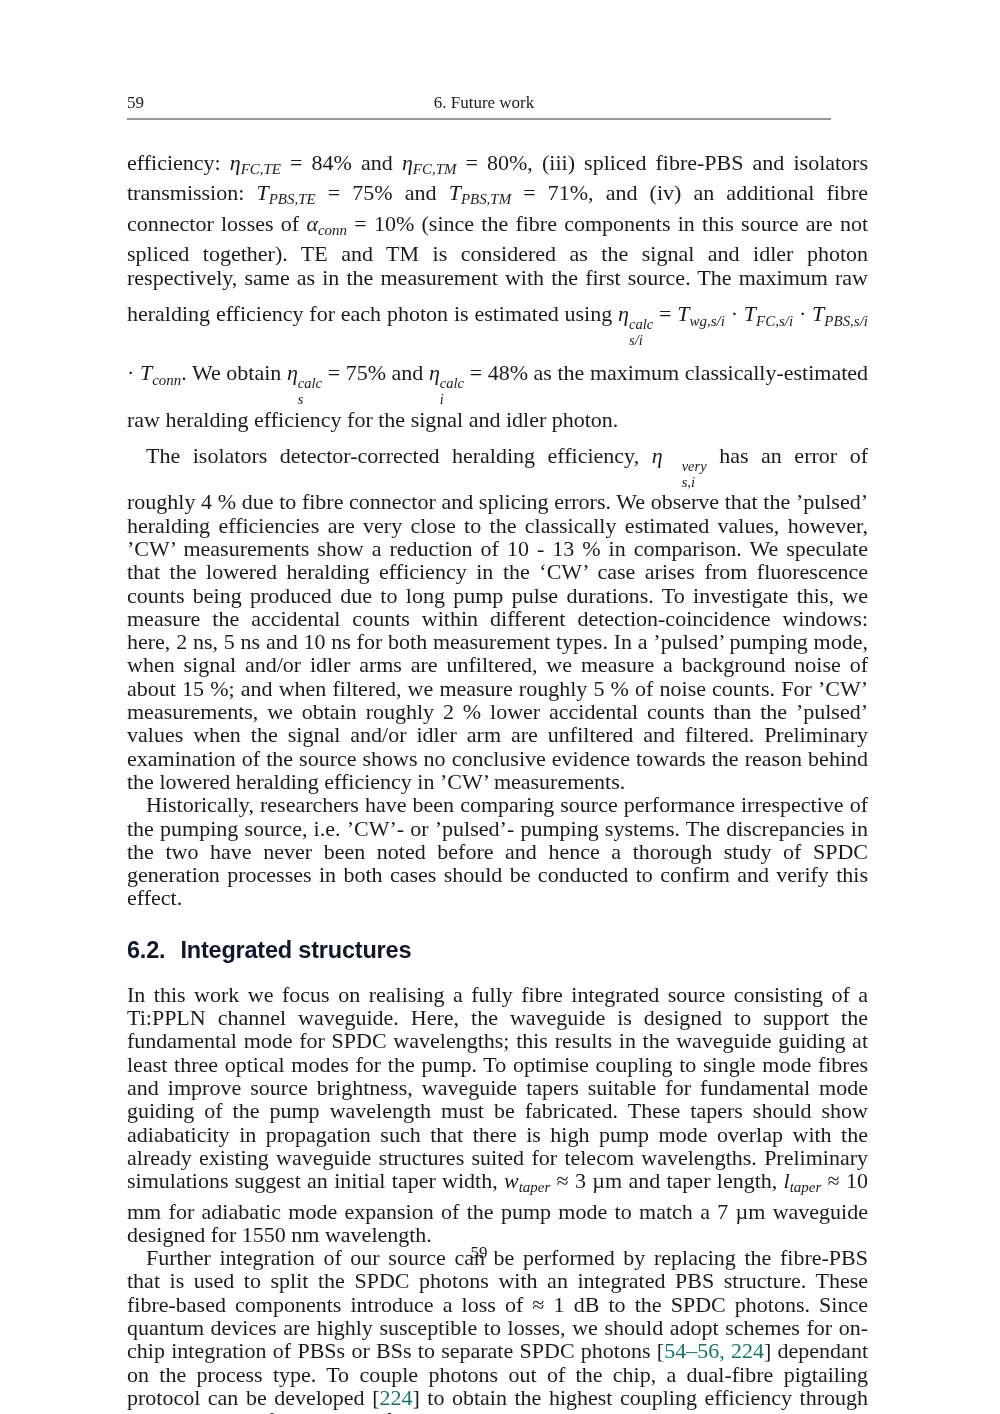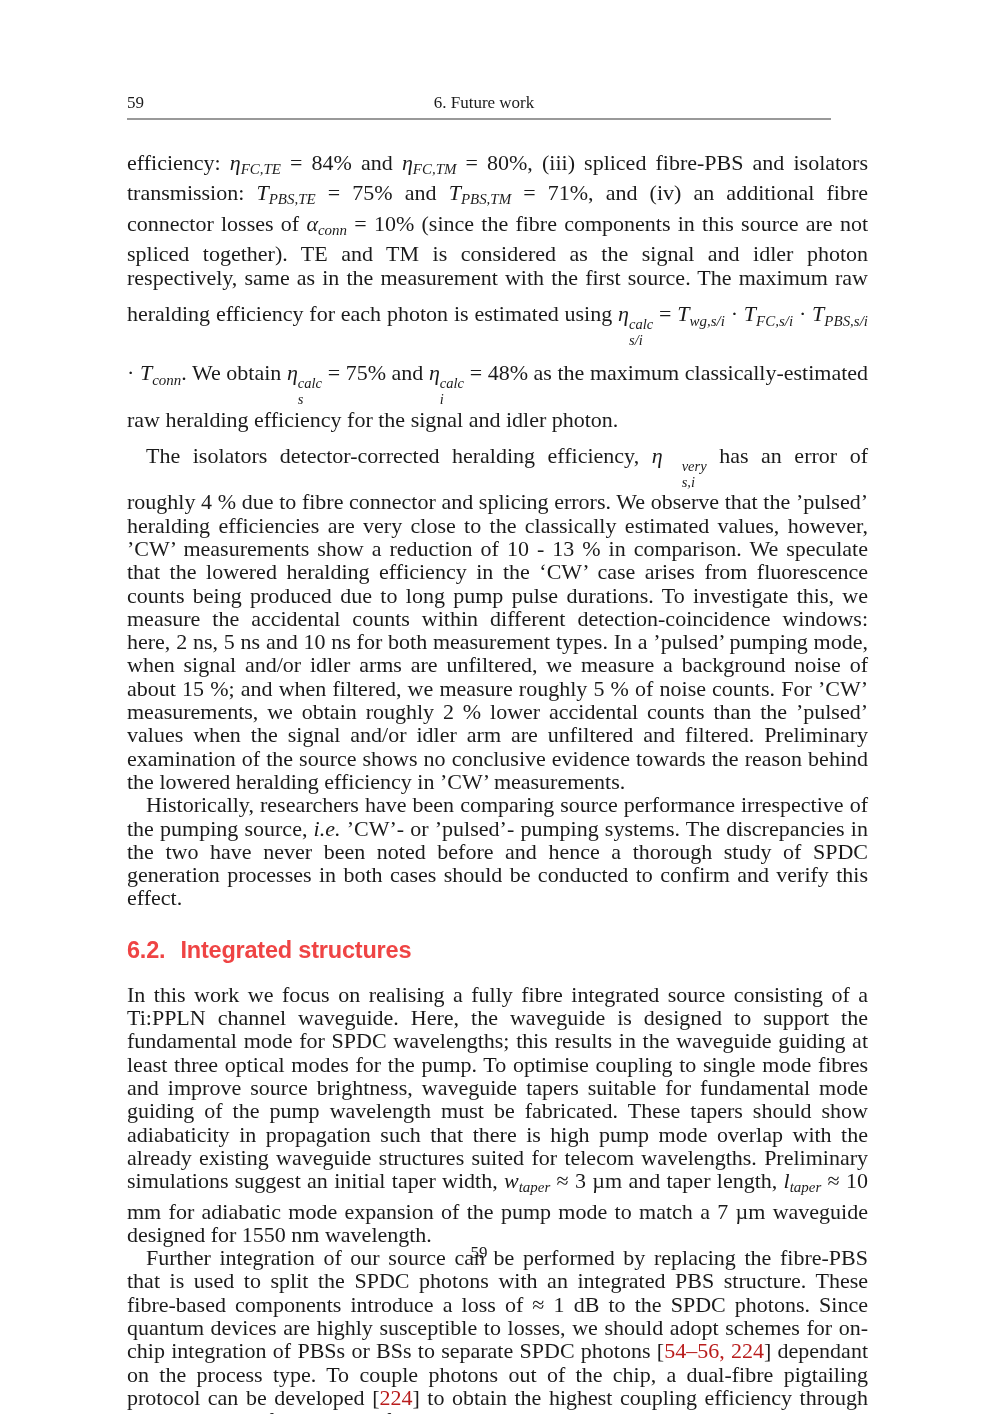--- a/index.html
+++ b/index.html
@@ -16,30 +16,30 @@
   .hdr-chapter{position:absolute;left:10px;right:0;text-align:center;}
 
   
   .text-col{position:absolute;top:151px;left:127px;width:741px;}
   .text-col p{margin:0;font-size:22px;line-height:23.3px;text-align:justify;
               text-justify:inter-word;}
   .text-col p.indent{text-indent:19px;}
 
   
   h2.section{font-family:"Liberation Sans","DejaVu Sans",sans-serif;
-             font-weight:bold;font-size:23.5px;color:#ef4444;
+             font-weight:bold;font-size:23.5px;color:#0f172a;
              margin:27px 0 19px 0;letter-spacing:-0.2px;}
   h2.section .h-num{margin-right:15px;}
 
   
   .run-n{font-style:normal;}
-  .run-i{font-style:italic;}
+  .run-i{}
   .run-v{font-style:italic;}
   .run-sub{font-style:italic;font-size:68%;vertical-align:-0.28em;}
-  .run-cite{color:#b91c1c;cursor:pointer;}
+  .run-cite{color:#0f766e;cursor:pointer;}
   .ss{display:inline-flex;flex-direction:column;align-items:flex-start;
       vertical-align:-0.52em;font-size:66%;font-style:italic;line-height:1.08;}
   .ss .ss-sup{display:block;margin-top:28px;}
   .ss .ss-sub{display:block;}
 
   
   .page-footer{position:absolute;top:1243px;left:127px;width:704px;
                text-align:center;font-size:17px;}
 </style>
 </head>

